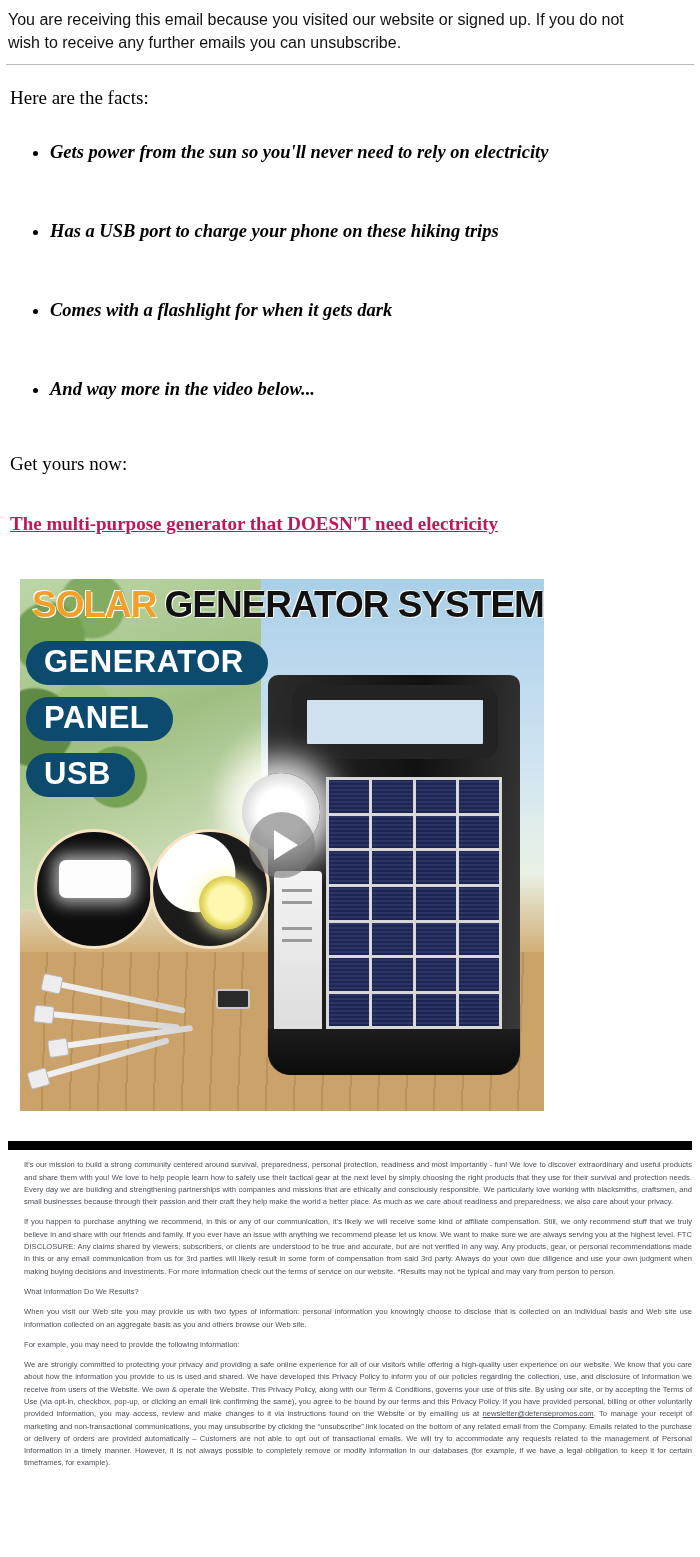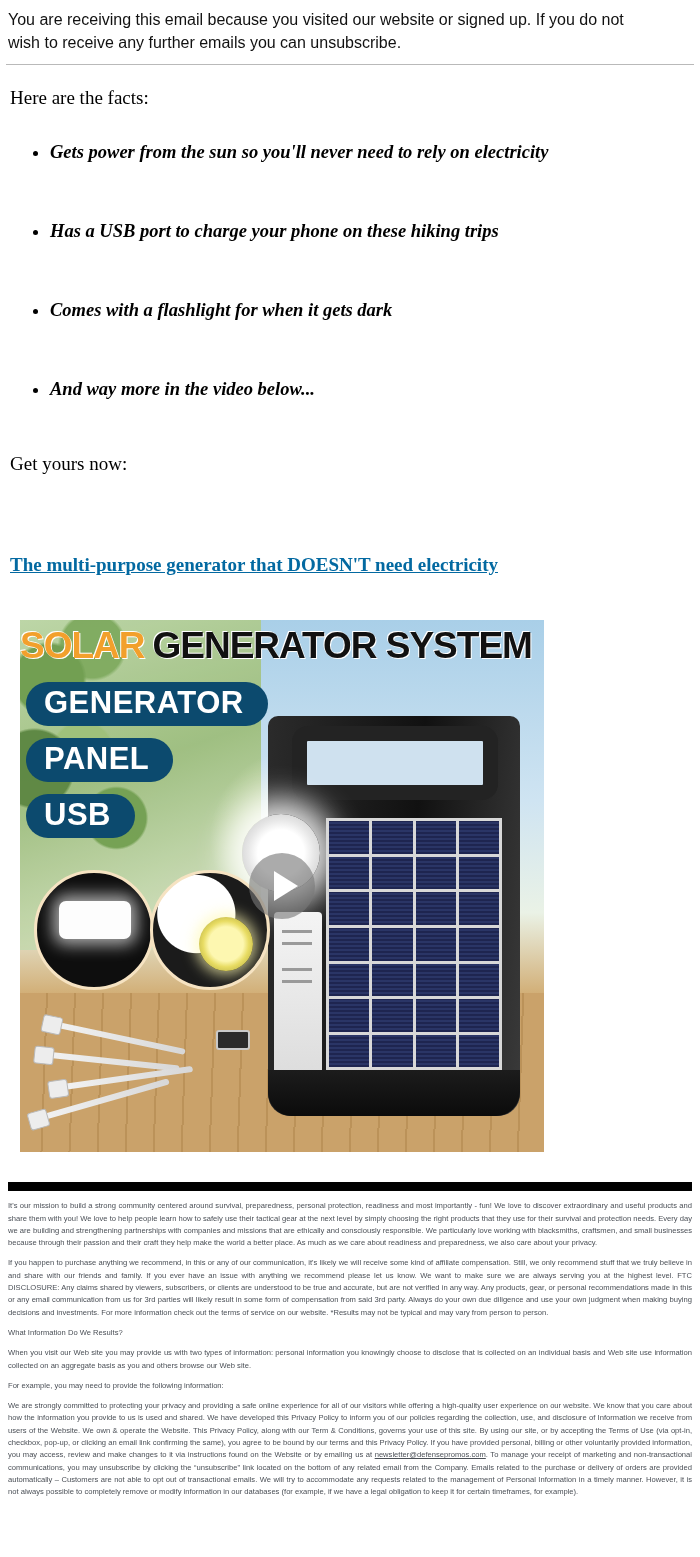--- a/index.html
+++ b/index.html
@@ -56,24 +56,24 @@
 
   .para {
     font-size: 19px;
     line-height: 1.3;
     margin: 30px 0 0 0;
   }
   .para.spaced-lg { margin-top: 50px; }
 
   .cta-link {
     display: inline-block;
-    margin-top: 78px;
+    margin-top: 37px;
     font-size: 19px;
     font-weight: bold;
-    color: #0369a1;
+    color: #be185d;
     text-decoration: underline;
   }
 
   
   .media {
     position: relative;
     width: 524px;
     height: 532px;
     margin: 44px 0 0 10px;
     overflow: hidden;
@@ -106,20 +106,21 @@
     position: absolute; left: 0; right: 0; bottom: 0; height: 30%;
     background:
       repeating-linear-gradient(92deg, #caa26a 0 26px, #bb9259 26px 28px),
       linear-gradient(180deg, #d9b381, #b98f55);
   }
 
   
   .media .band {
     position: absolute; left: 0; top: 0; width: 100%; height: 52px;
     display: flex; align-items: center;
+    padding-left: 12px;
     font-family: "Liberation Sans", sans-serif;
   }
   .media .band .t1 {
     font-size: 37px; font-weight: bold; font-stretch: condensed;
     color: #f2a02c; letter-spacing: -1px;
     text-shadow: 1px 1px 0 #fff, -1px -1px 0 #fff;
   }
   .media .band .t2 {
     font-size: 37px; font-weight: bold; font-stretch: condensed;
     color: #111; letter-spacing: -1px; margin-left: 8px;
@@ -255,21 +256,21 @@
   
   .black-bar {
     width: 684px; height: 9px; background: #000;
     margin: 30px 0 0 8px;
   }
   .footer {
     font-family: "Liberation Sans", sans-serif;
     font-size: 7.6px;
     line-height: 1.62;
     color: #4a4f56;
-    padding: 9px 8px 0 8px;
+    padding: 9px 8px 0 24px;
     text-align: justify;
   }
   .footer p { margin: 0 0 8px 0; }
   .footer a { color: #4a4f56; text-decoration: underline; }
   .footer .collect-list span { margin-right: 30px; }
 </style>
 </head>
 <body>
 
 <div class="top-note">You are receiving this email because you visited our website or signed up. If you do not wish to receive any further emails you can unsubscribe.</div>

